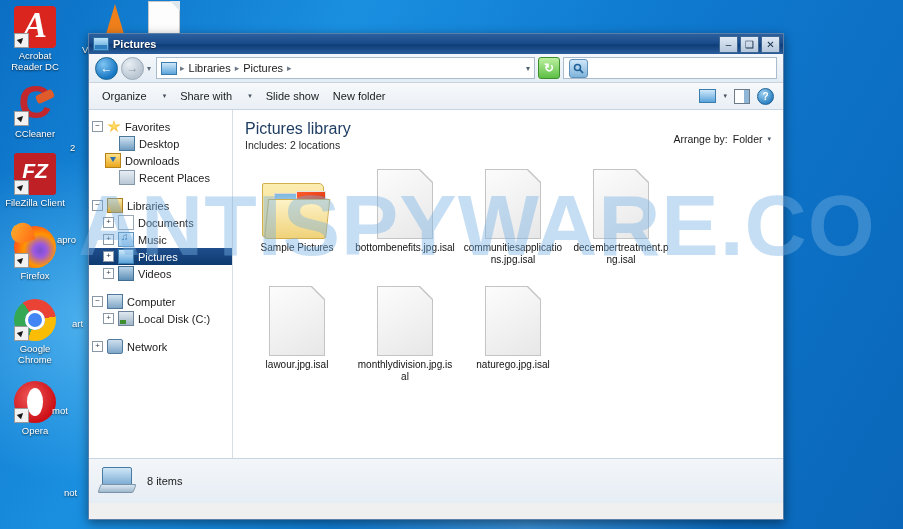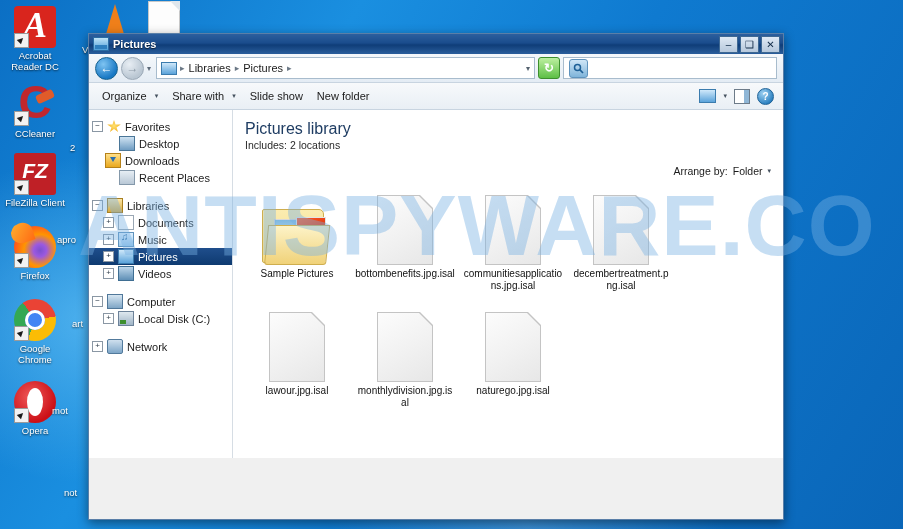--- a/index.html
+++ b/index.html
@@ -91,21 +91,21 @@
   .refresh{width:20px;height:20px;background:linear-gradient(180deg,#bdf0a0,#5dbf46);border:1px solid #3d8f2e;
     border-radius:3px;display:flex;align-items:center;justify-content:center;color:#fff;font-size:12px;font-weight:bold;}
   .searchbox{width:205px;height:20px;background:#fff;border:1px solid #a8bccd;display:flex;align-items:center;
     padding:0 2px 0 5px;}
   .searchbox input{border:0;outline:0;flex:1;font-size:11px;color:#555;font-family:"Liberation Sans",sans-serif;background:transparent;}
   .s-ico{width:17px;height:17px;border-radius:3px;background:linear-gradient(180deg,#cfe6f7,#7fb4da);
     border:1px solid #5f93bd;display:flex;align-items:center;justify-content:center;}
 
   .cmdbar{height:26px;background:linear-gradient(180deg,#f7f9fb,#e9eff5);border-bottom:1px solid #c8d4e0;
     display:flex;align-items:center;padding:0 6px;font-size:11px;color:#1b1b1b;}
-  .cmd{padding:3px 7px;display:flex;align-items:center;gap:8px;white-space:nowrap;}
+  .cmd{padding:3px 7px;display:flex;align-items:center;gap:16px;white-space:nowrap;}
   .caret{font-size:7px;color:#44515e;}
   .cmd-right{margin-left:auto;display:flex;align-items:center;gap:7px;padding-right:3px;}
   .v-ico{width:15px;height:12px;background:linear-gradient(180deg,#cfe8fa,#5ba3da);border:1px solid #3b7cae;}
   .p-ico{width:14px;height:13px;border:1px solid #6d7b89;background:#fff;position:relative;}
   .p-ico::after{content:"";position:absolute;right:0;top:0;bottom:0;width:5px;background:#8fb6d6;}
   .h-ico{width:15px;height:15px;border-radius:50%;background:radial-gradient(circle at 35% 30%,#9fd2f2,#2a7fc0 75%);
     border:1px solid #1d6196;color:#fff;font-size:10px;font-weight:bold;display:flex;align-items:center;justify-content:center;}
 
   .body-row{display:flex;height:348px;}
   .navpane{width:143px;background:#fff;border-right:1px solid #d6dde4;padding:8px 0 0 0;overflow:hidden;}
@@ -127,21 +127,21 @@
   .i-music{background:linear-gradient(180deg,#dff0ff,#9cc9ec);border:1px solid #5f93bd;position:relative;}
   .i-music::after{content:"\266B";position:absolute;left:2px;top:-2px;font-size:10px;color:#1b5f99;}
   .i-pic{background:linear-gradient(180deg,#cfe8fa,#5ba3da);border:1px solid #3b7cae;}
   .i-vid{background:linear-gradient(180deg,#bcd6ea,#5f8fb6);border:1px solid #3f6e92;}
   .i-comp{background:linear-gradient(180deg,#d7e6f2,#7fa6c6);border:1px solid #51789a;}
   .i-disk{background:linear-gradient(180deg,#dfe8ef,#9fb4c6);border:1px solid #6d8299;position:relative;}
   .i-disk::after{content:"";position:absolute;left:1px;bottom:1px;width:6px;height:4px;background:#3d8f2e;}
   .i-net{background:linear-gradient(180deg,#cfe0ee,#7ea6c8);border:1px solid #527a9c;border-radius:2px;}
 
   .content{flex:1;background:#fff;position:relative;overflow:hidden;}
-  .libhdr{padding:9px 12px 6px 12px;display:flex;align-items:flex-start;flex-direction:column;}
+  .libhdr{padding:9px 12px 6px 12px;display:flex;align-items:flex-start;}
   .libttl{font-size:16px;color:#1f3d63;font-weight:normal;line-height:19px;}
   .libsub{font-size:10.5px;color:#2a2a2a;margin-top:1px;}
   .arrange{margin-left:auto;font-size:10.5px;color:#1b1b1b;display:flex;align-items:center;gap:5px;padding-top:14px;}
 
   .grid{display:flex;flex-wrap:wrap;padding:4px 6px 0 10px;}
   .item{width:108px;margin:0 0 12px 0;text-align:center;}
   .item .thumb{height:78px;display:flex;align-items:flex-end;justify-content:center;}
   .item .nm{font-size:10px;color:#111;line-height:12px;margin-top:3px;word-wrap:break-word;padding:0 4px;}
   .f-open{width:70px;height:60px;position:relative;}
   .f-back{position:absolute;left:0;top:4px;width:60px;height:52px;background:linear-gradient(180deg,#fbecb0,#f3dc8c);
@@ -428,15 +428,19 @@
         <div class="item">
           <div class="thumb">
               <div class="filedoc"></div>
             </div>
           <div class="nm">naturego.jpg.isal</div>
         </div>
       </div>
     </div>
   </div>
 
+  <div class="statusbar">
+    <div class="sb-ico"></div>
+    <div class="sb-txt">8 items</div>
+  </div>
 </div>
 
 <div id="wm">ANTISPYWARE.CO</div>
 
 </body></html>

